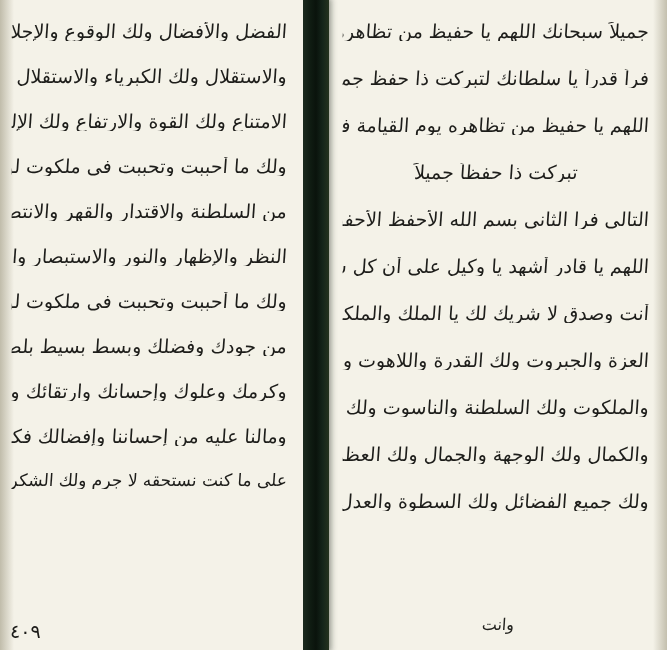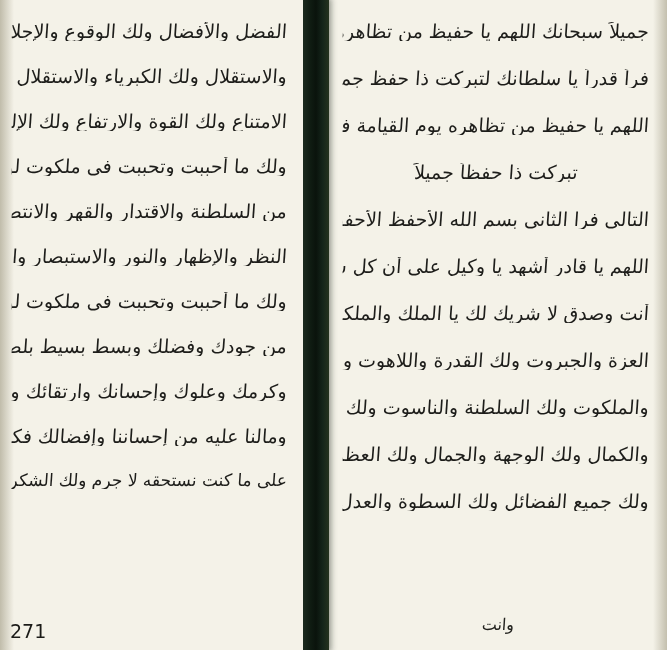--- a/index.html
+++ b/index.html
@@ -144,16 +144,16 @@
       <div class="line">الامتناع ولك القوة والارتفاع ولك الإله والانتفاع</div>
       <div class="line">ولك ما أحببت وتحببت في ملكوت لوكن خلفك</div>
       <div class="line">من السلطنة والاقتدار والقهر والانتصار و</div>
       <div class="line">النظر والإظهار والنور والاستبصار والعز والاقتدار</div>
       <div class="line">ولك ما أحببت وتحببت في ملكوت لوكن خلفك</div>
       <div class="line">من جودك وفضلك وبسط بسيط بلطفك ومنك</div>
       <div class="line">وكرمك وعلوك وإحسانك وارتقائك وارتمائك</div>
       <div class="line">ومالنا عليه من إحساننا وإفضالك فكرانك</div>
       <div class="line small">على ما كنت نستحقه لا جرم ولك الشكر على فقنى</div>
     </div>
-    <div class="folio">271</div>
+    <div class="folio">٤٠٩</div>
   </div>
 
 </div>
 
 </body></html>

